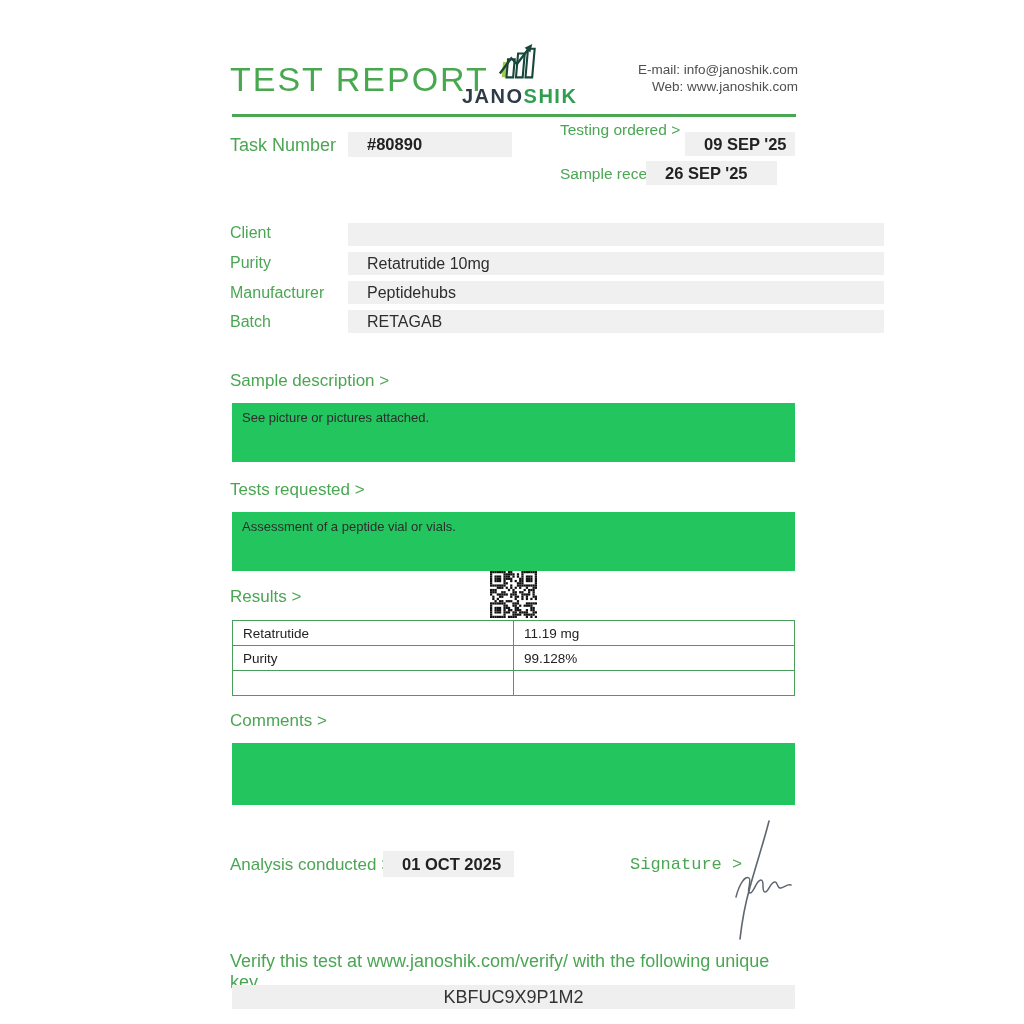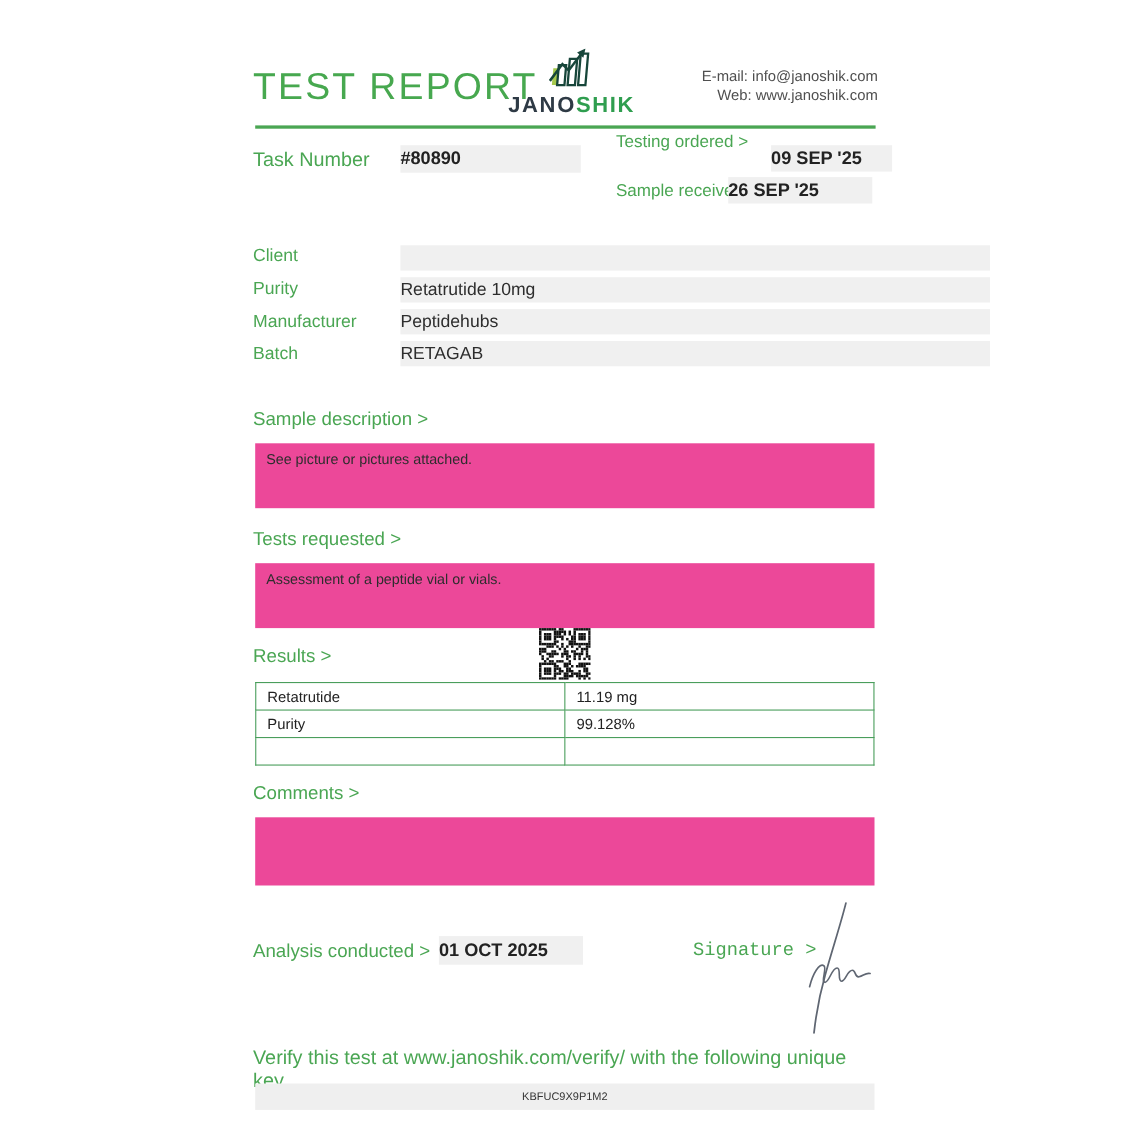--- a/index.html
+++ b/index.html
@@ -16,57 +16,57 @@
   .logo-icon { display:block; margin:0 auto 1px auto; }
   .logo-text { font-size:20px; font-weight:700; letter-spacing:1.5px; color:#2e3a45; }
   .logo-text .green { color:#2f9e4f; }
   .contact { left:598px; top:61px; width:200px; text-align:right; color:#4f4f4f;
              font-size:13.5px; line-height:17px; }
   .rule { left:232px; top:114px; width:564px; height:3px; background:#4aa653; }
 
   
   .glabel { color:#4aa653; font-size:17px; }
   .field { background:#f0f0f0; color:#2d2d2d; font-size:16px; display:flex;
-           align-items:center; padding-left:0;margin-left:16px; }
+           align-items:center; padding-left:19px; }
   .field.bold { font-weight:700; font-size:16.5px; color:#222; }
 
   
   .task-label { left:230px; top:135px; font-size:18px; }
   .task-field { left:348px; top:132px; width:164px; height:25px; }
   .to-label  { left:560px; top:121px; font-size:15.5px; }
   .to-field  { left:685px; top:132px; width:110px; height:24px; }
   .sr-label  { left:560px; top:165px; font-size:15.5px; }
   .sr-field  { left:646px; top:161px; width:131px; height:24px; }
 
   
   .info-label { left:230px; font-size:16px; }
   .info-field { left:348px; width:536px; height:23px; }
 
   
   .sec-head { left:230px; font-size:17px; }
-  .sec-box { left:232px; width:563px; background:#ec4899; color:#2d2d2d;
+  .sec-box { left:232px; width:563px; background:#22c55e; color:#2d2d2d;
              font-size:13px; padding:7px 10px; line-height:16px; }
 
   
   .qr { left:490px; top:571px; }
   table.results { position:absolute; left:232px; top:620px; width:563px;
                   border-collapse:collapse;padding-left:12px; }
   table.results td { border:1.5px solid #4a9e5c; height:25px; font-size:13.5px;
                      color:#222; padding:0 0 0 10px; }
   table.results td.c1 { width:50%; }
 
   
   .analysis-label { left:230px; top:855px; font-size:17px; }
   .analysis-field { left:383px; top:851px; width:131px; height:26px; }
   .sig-label { left:630px; top:855px; font-size:17px;font-family:Liberation Mono, monospace; }
   .sig-svg { left:712px; top:813px; }
   .verify-line { left:230px; top:951px; width:568px; font-size:18px; color:#4aa653; }
   .key-field { left:232px; top:985px; width:563px; height:24px; background:#efefef;
                display:flex; align-items:center; justify-content:center;
-               font-size:10px; color:#333; }
+               font-size:18px; color:#333; }
 </style>
 </head>
 <body>
 
 <div class="page">
 
   <div class="abs title">TEST REPORT</div>
 
   <div class="abs logo-wrap">
     <svg class="logo-icon" width="46" height="40" viewBox="0 0 46 42">

